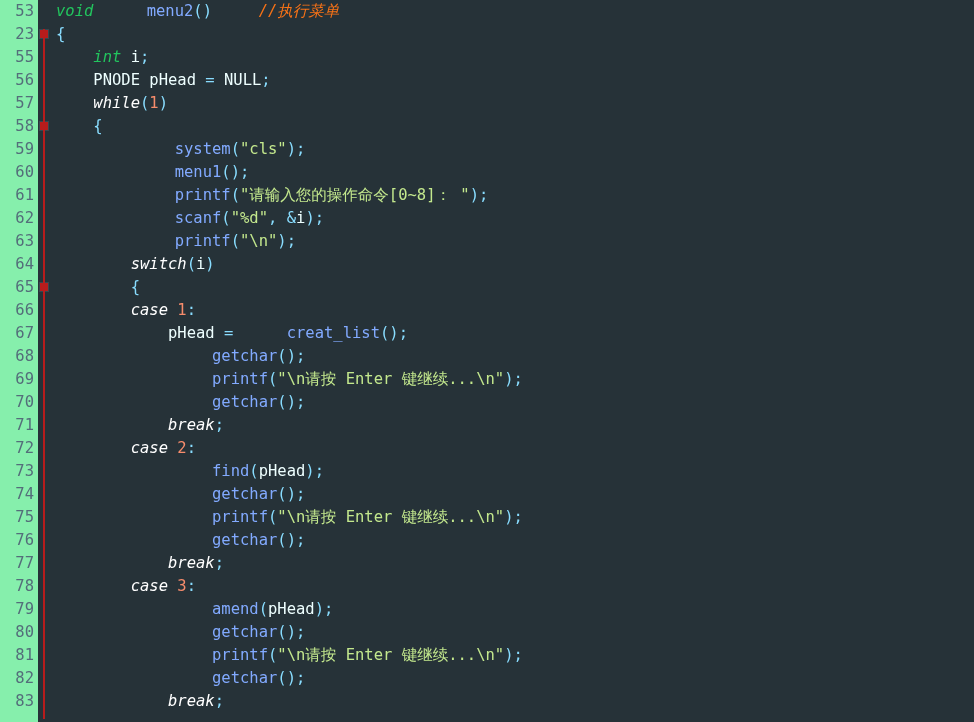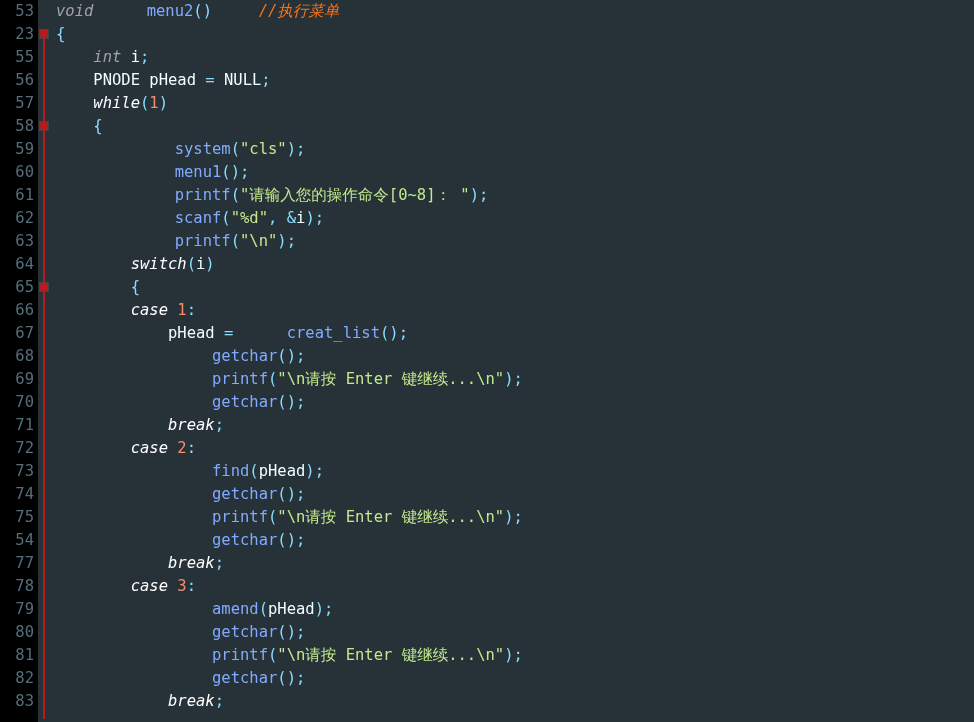--- a/index.html
+++ b/index.html
@@ -7,21 +7,21 @@
   background: #263238;
   font-family: 'Consolas', 'Monaco', monospace;
   font-size: 15.5px;
   line-height: 1.48;
   width: 974px;
   height: 722px;
   overflow: hidden;
   display: flex;
 }
 .gutter {
-  background: #000000;
+  background: #86efac;
   color: #546e7a;
   text-align: right;
   padding-right: 4px;
   user-select: none;
   width: 38px;
   flex-shrink: 0;
 }
 .gutter .ln { height: 23px; display:flex; align-items:center; justify-content:flex-end; }
 .fold-col {
   width: 14px;
@@ -43,21 +43,21 @@
   background: #b71c1c;
 }
 .code {
   flex: 1;
   color: #eeffff;
   white-space: pre;
   padding-left: 4px;
 }
 .code .row { height: 23px; display:flex; align-items:center; }
 .kw { color: #ffffff; font-style: italic; }
-.type { color: #a3a3a3; font-style: italic; }
+.type { color: #22c55e; font-style: italic; }
 .fn { color: #82aaff; margin-left: 44px; }
 .num { color: #f78c6c; }
 .str { color: #c3e88d; }
 .op { color: #89ddff; }
 .id { color: #eeffff; }
 .cmt { color: #f97316; font-style: italic; text-align: right; }
 .paren { color: #89ddff; }
 </style>
 </head>
 <body>
@@ -79,21 +79,21 @@
     <div class="ln">66</div>
     <div class="ln">67</div>
     <div class="ln">68</div>
     <div class="ln">69</div>
     <div class="ln">70</div>
     <div class="ln">71</div>
     <div class="ln">72</div>
     <div class="ln">73</div>
     <div class="ln">74</div>
     <div class="ln">75</div>
-    <div class="ln">54</div>
+    <div class="ln">76</div>
     <div class="ln">77</div>
     <div class="ln">78</div>
     <div class="ln">79</div>
     <div class="ln">80</div>
     <div class="ln">81</div>
     <div class="ln">82</div>
     <div class="ln">83</div>
   </div>
 <div class="fold-col" id="foldcol">
     <div class="fold-mark" style="top: 29px;"></div>

